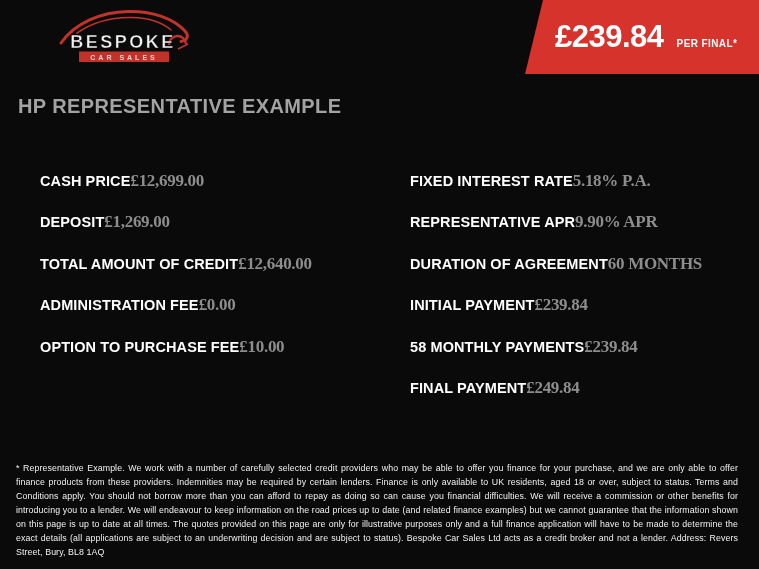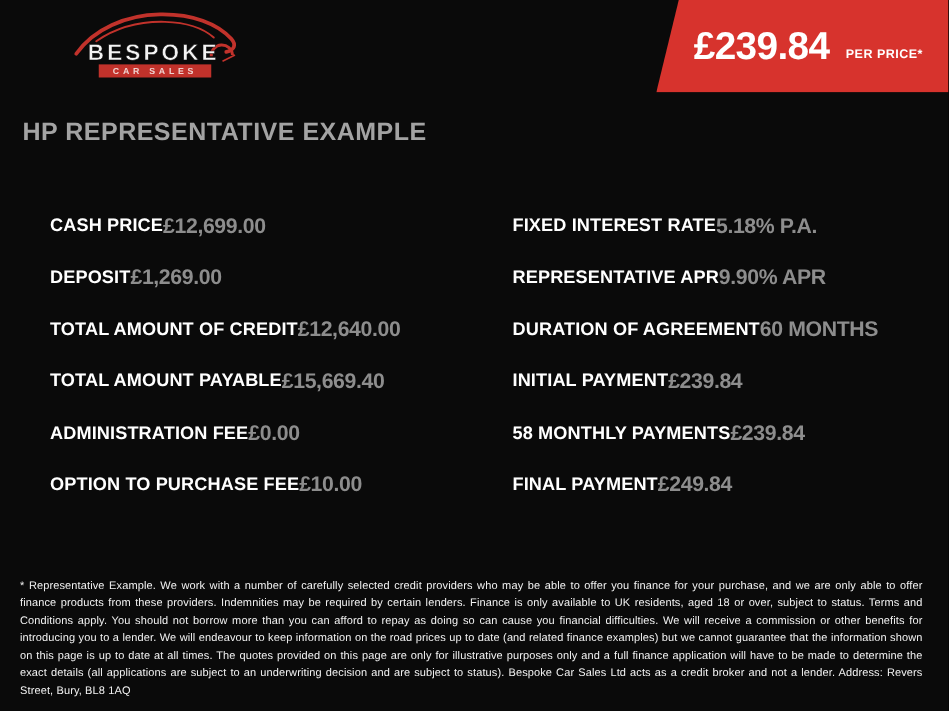--- a/index.html
+++ b/index.html
@@ -38,21 +38,21 @@
   .col{position:absolute;top:160px;width:308px;}
   .col.left{left:40px;}
   .col.right{left:410px;}
   .frow{
     height:41.5px;display:flex;justify-content:flex-start;align-items:center;
   }
   .flabel{
     color:#fff;font-size:14.5px;font-weight:bold;letter-spacing:0.1px;white-space:nowrap;
   }
   .fvalue{
-    color:#8d8d8d;font-size:17px;font-weight:bold;letter-spacing:-0.3px;white-space:nowrap;
+    color:#8d8d8d;font-size:17px;font-weight:bold;letter-spacing:-0.3px;white-space:nowrap;font-family:Liberation Serif, serif;
   }
   
   .disclaimer{
     position:absolute;left:16px;top:446px;width:722px;
     color:#f2f2f2;font-size:8.8px;line-height:14px;
     text-align:justify;letter-spacing:0.1px;margin-top:15px;
   }
   
   .logo text{font-family:"Liberation Sans", sans-serif;}
 </style>
@@ -71,41 +71,37 @@
 
       <text x="66" y="43" text-anchor="middle" font-size="18" font-weight="bold" letter-spacing="2.5" fill="#f3f3f3" stroke="#0a0a0a" stroke-width="0.4">BESPOKE</text>
 
       <rect x="22" y="46.5" width="90" height="10.5" fill="#c1322b"></rect>
       <text x="67" y="54.5" text-anchor="middle" font-size="7" font-weight="bold" letter-spacing="3" fill="#efd3d0">CAR SALES</text>
     </svg>
   </div>
 
   <div class="banner">
     <span class="price">£239.84</span>
-    <span class="per">PER PRICE*</span>
+    <span class="per">PER FINAL*</span>
   </div>
 
   <div class="heading">HP REPRESENTATIVE EXAMPLE</div>
 
   <div class="col left">
     <div class="frow">
       <span class="flabel">CASH PRICE</span>
       <span class="fvalue">£12,699.00</span>
     </div>
     <div class="frow">
       <span class="flabel">DEPOSIT</span>
       <span class="fvalue">£1,269.00</span>
     </div>
     <div class="frow">
       <span class="flabel">TOTAL AMOUNT OF CREDIT</span>
       <span class="fvalue">£12,640.00</span>
-    </div>
-    <div class="frow">
-      <span class="flabel">TOTAL AMOUNT PAYABLE</span>
-      <span class="fvalue">£15,669.40</span>
     </div>
     <div class="frow">
       <span class="flabel">ADMINISTRATION FEE</span>
       <span class="fvalue">£0.00</span>
     </div>
     <div class="frow">
       <span class="flabel">OPTION TO PURCHASE FEE</span>
       <span class="fvalue">£10.00</span>
     </div>
   </div>

